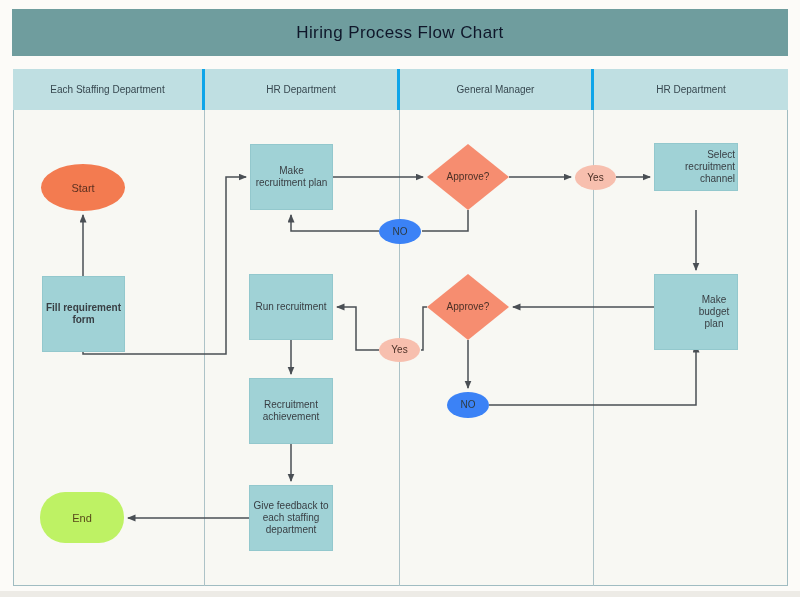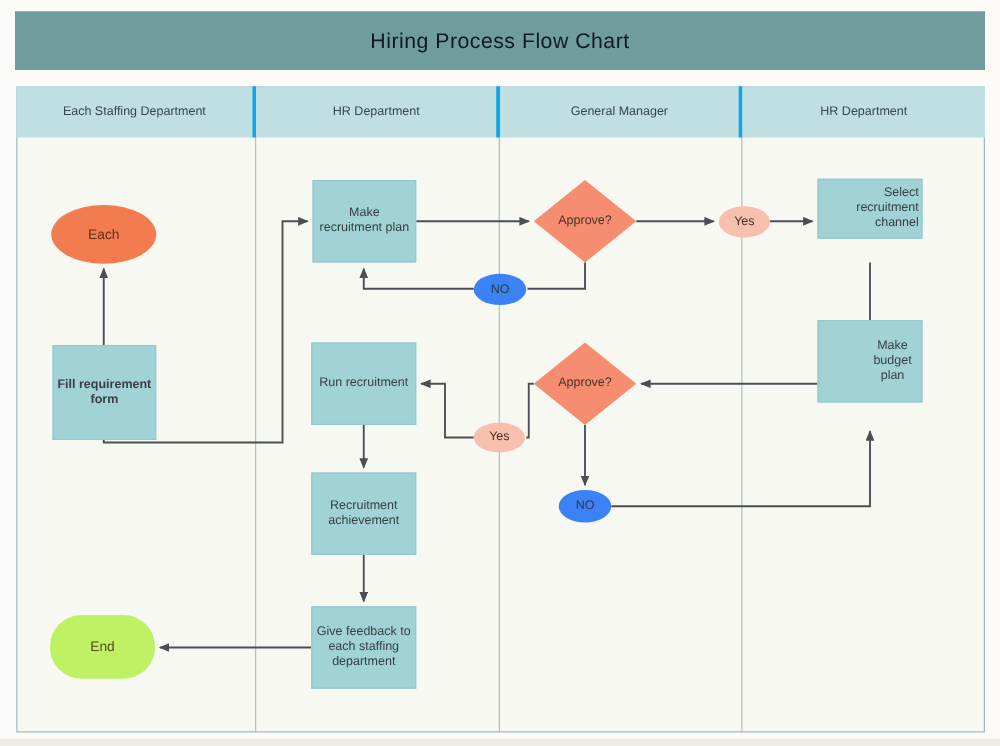--- a/index.html
+++ b/index.html
@@ -106,21 +106,21 @@
     <path d="M379,350 L356,350 L356,307 L337,307" marker-end="url(#arrow)"></path>
     <path d="M468,340 L468,388" marker-end="url(#arrow)"></path>
     <path d="M489,405 L696,405 L696,345" marker-end="url(#arrow)"></path>
     <path d="M291,340 L291,374" marker-end="url(#arrow)"></path>
     <path d="M291,444 L291,481" marker-end="url(#arrow)"></path>
     <path d="M249,518 L128,518" marker-end="url(#arrow)"></path>
   </g>
 </svg>
 
 <div class="abs shape ellipse start" style="left:41px;top:164px;width:84px;height:47px;">
-  <span>Each</span>
+  <span>Start</span>
 </div>
 
 <div class="abs shape proc" style="left:42px;top:276px;width:83px;height:76px;font-weight:bold;">
   <span>Fill requirement form</span>
 </div>
 
 <div class="abs shape proc" style="left:250px;top:144px;width:83px;height:66px;justify-content:flex-end;">
   <span>Make recruitment plan</span>
 </div>
 
@@ -157,21 +157,21 @@
 </div>
 
 <div class="abs shape ellipse badge-no" style="left:447px;top:392px;width:42px;height:26px;">
   <span>NO</span>
 </div>
 
 <div class="abs shape proc" style="left:654px;top:143px;width:84px;height:48px;text-align:right;">
   <span>Select recruitment channel</span>
 </div>
 
-<div class="abs shape proc" style="left:654px;top:256px;width:84px;height:66px;padding-left:38px;">
+<div class="abs shape proc" style="left:654px;top:274px;width:84px;height:76px;padding-left:38px;">
   <span>Make budget plan</span>
 </div>
 
 <div class="abs shape end" style="left:40px;top:492px;width:84px;height:51px;">
   <span>End</span>
 </div>
 
 <div class="abs footer-strip"></div>
 
 </body></html>

